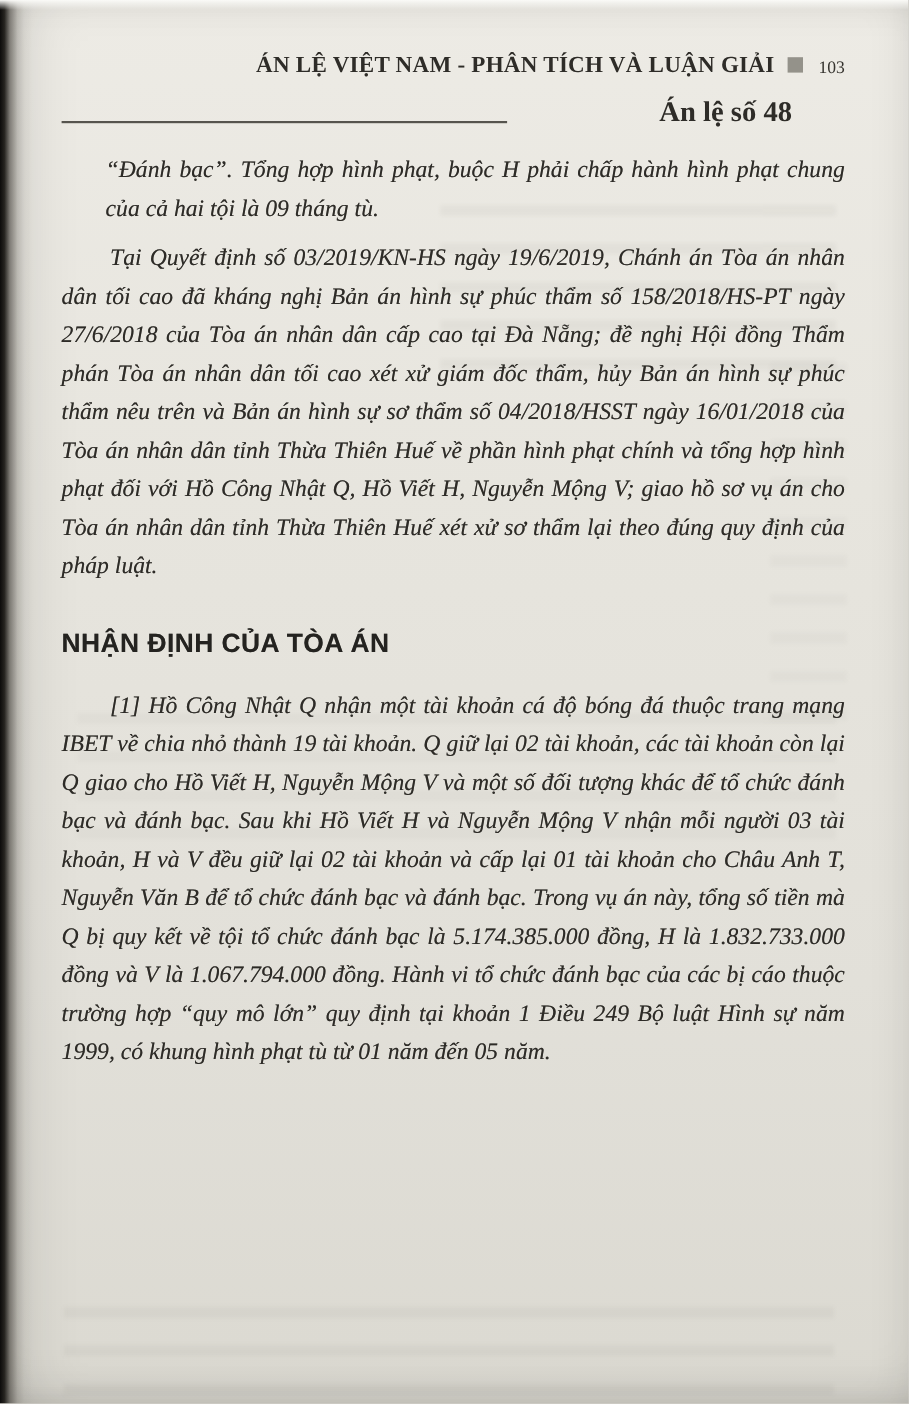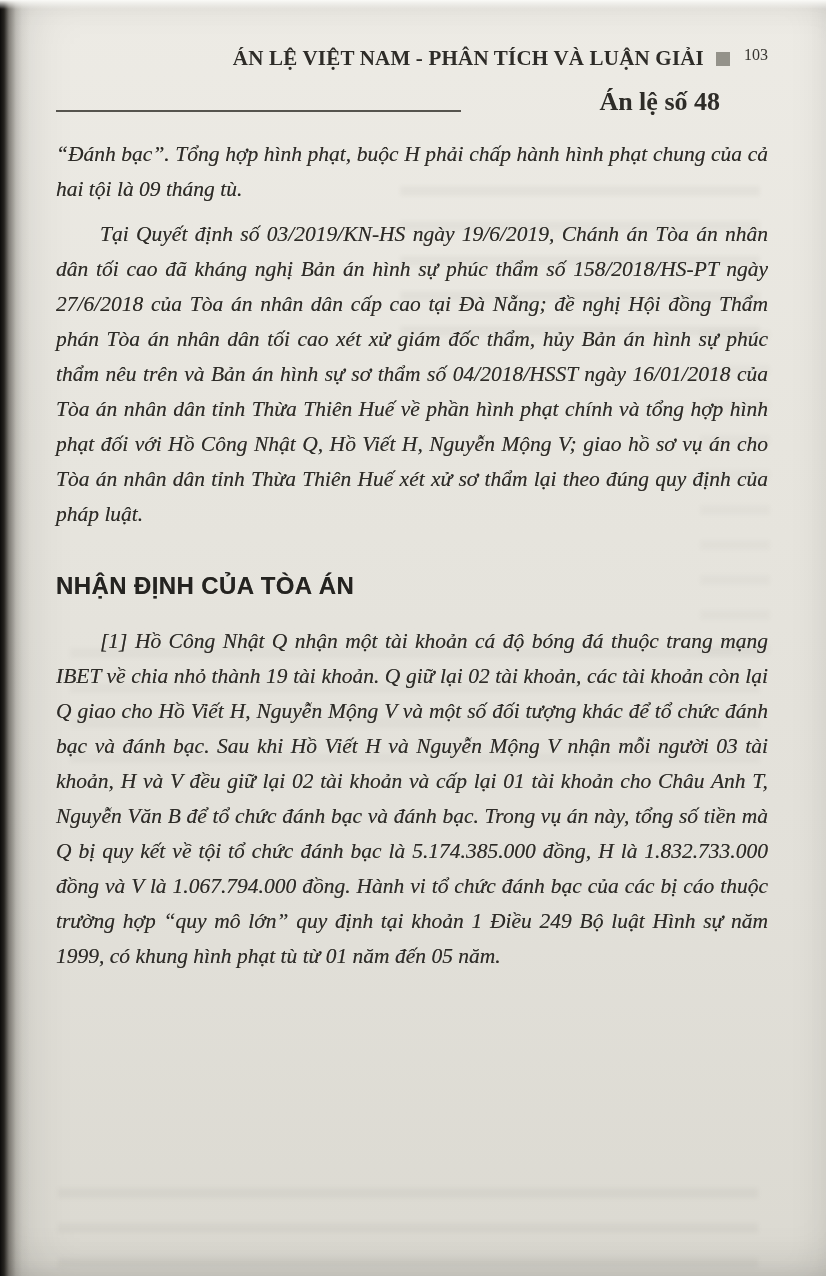--- a/index.html
+++ b/index.html
@@ -65,21 +65,21 @@
     position: absolute;
     left: 56px;
     right: 58px;
     top: 46px;
     color: #2c2a26;
   }
 
   .running-head {
     display: flex;
     justify-content: flex-end;
-    align-items: flex-start;
+    align-items: flex-end;
     font-family: "Liberation Serif", serif;
     white-space: nowrap;
   }
   .book-title {
     font-weight: bold;
     font-size: 21px;
     letter-spacing: 0.2px;
     color: #2e2c28;
   }
   .sq {
@@ -122,21 +122,21 @@
   .para {
     margin: 0 0 10px 0;
     font-style: italic;
     font-size: 21.5px;
     line-height: 35px;
     text-align: justify;
     text-indent: 44px;
     color: #2d2b27;
     text-shadow: 0 0 0.5px rgba(45,43,39,0.55);
   }
-  .para.no-indent { text-indent: 0; }
+  .para.no-indent { text-indent: 0; margin-left: 40px; }
 
   .section-heading {
     margin: 40px 0 24px 0;
     text-align: left;
     font-family: "Liberation Sans", sans-serif;
     font-weight: bold;
     font-size: 24px;
     letter-spacing: 0.4px;
     color: #242320;
     text-shadow: 0 0 0.5px rgba(36,35,32,0.55);

